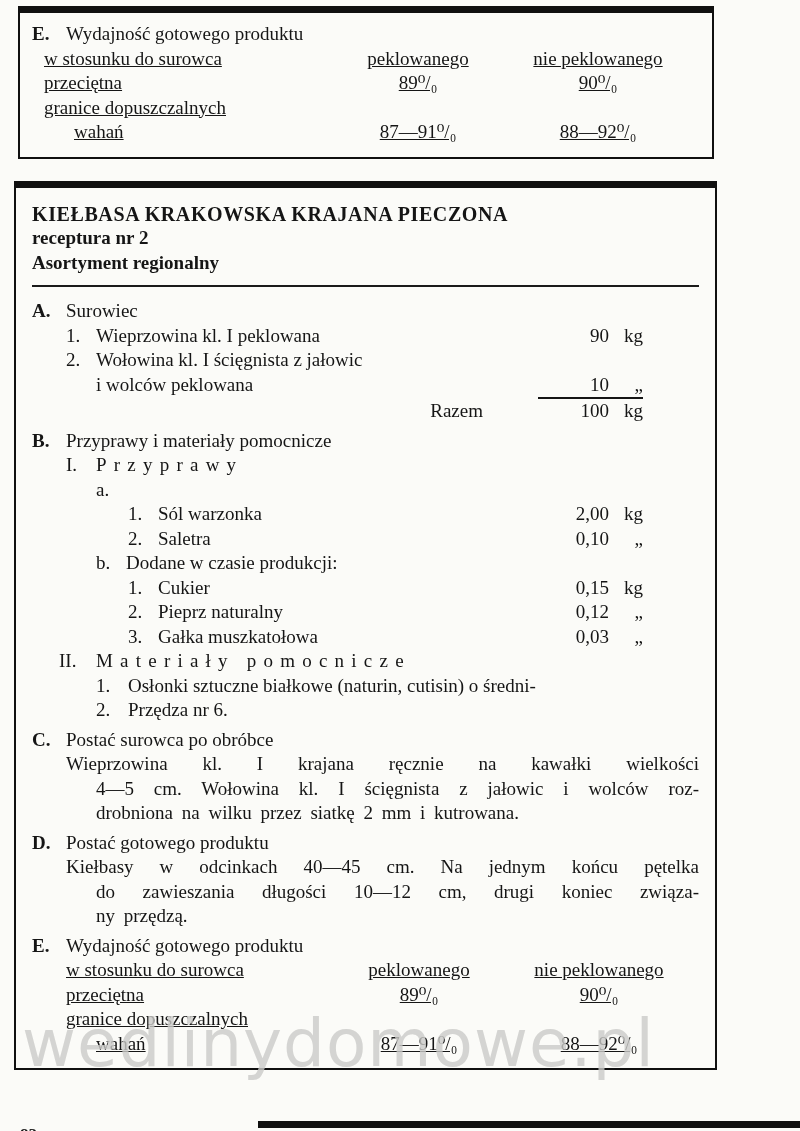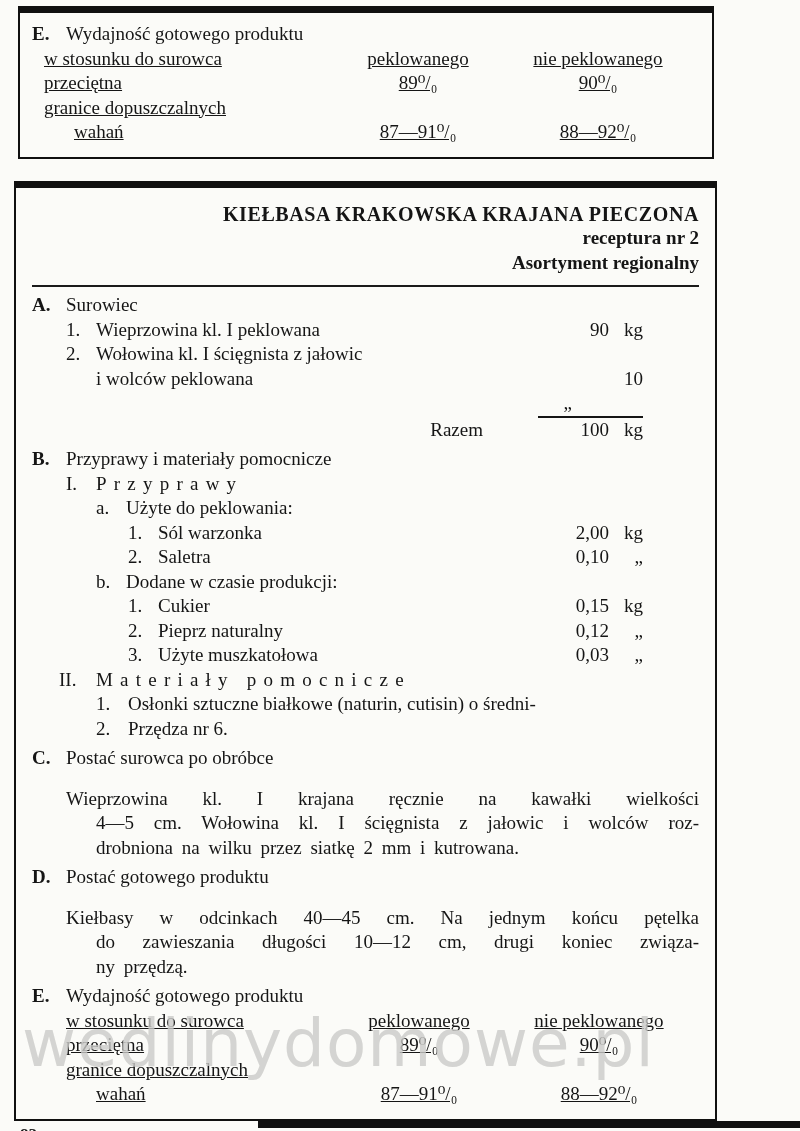--- a/index.html
+++ b/index.html
@@ -17,22 +17,22 @@
   .topbox  { margin:6px 86px 0 18px; padding:9px 14px 12px 12px; }
   .mainbox { margin:22px 83px 0 14px; padding:12px 16px 12px 16px; }
 
   .flexrow { display:flex; }
 
   .sec-letter { width:34px; flex-shrink:0; font-weight:bold; }
   .sec-title  { font-weight:normal; }
   .section { margin-top:5px; }
 
   
-  .title-block { text-align:right; font-weight:bold; padding:2px 0 10px;
-                 border-bottom:2px solid #1a1a1a; margin-bottom:6px; }
+  .title-block { text-align:left; font-weight:bold; padding:2px 0 10px;
+                 border-bottom:2px solid #1a1a1a; margin-bottom:12px; }
   .title-main { font-size:20px; letter-spacing:0.6px; }
 
   
   .yrow { display:flex;text-decoration:underline; }
   .topbox .yrow { padding-left:12px; }
   .mainbox .yrow { padding-left:34px; }
   .ylabel { flex:1; }
   .yindent { padding-left:30px; }
   .ycol1 { width:160px; text-align:center; flex-shrink:0; }
   .ycol2 { width:200px; text-align:center; flex-shrink:0; }
@@ -48,24 +48,24 @@
   .sub2 { padding-left:27px;align-items:center; }           
   .sub2item { display:flex; padding-left:64px; }
   .sub2item .no { width:32px; flex-shrink:0; }
   .wrapline { padding-left:96px; }
   .spaced { letter-spacing:0.38em; }
   .subno { width:30px; flex-shrink:0; }
 
   .val { display:flex; width:105px; flex-shrink:0; margin-right:56px; }
   .val-num { flex:1; text-align:right; }
   .val-unit { width:34px; text-align:right; padding-left:9px; }
-  .sumline .val { border-bottom:2px solid #151515;flex-direction:column; }
+  .sumline .val { border-bottom:2px solid #151515; }
   .razem-label { flex:1; text-align:right; padding-right:55px; }
 
-  .para { padding-left:34px; word-spacing:4px;margin-top:16px; }
+  .para { padding-left:34px; word-spacing:4px; }
   .para2 { padding-left:64px; word-spacing:4px; }
   .jline { text-align:justify; text-align-last:justify; }
 
   .watermark {
     position:absolute; left:22px; top:1032px; z-index:5;
     font-family:"DejaVu Sans","Liberation Sans",sans-serif;
     font-size:66px; letter-spacing:1px; white-space:nowrap;
     color:rgba(202,202,200,0.8); pointer-events:none;
   }
   .page-num { position:absolute; left:20px; top:1123px; font-weight:bold; font-size:17px; }
@@ -146,21 +146,20 @@
       <div class="flexrow">
         <span class="sec-letter">B.</span>
         <span class="sec-title">Przyprawy i materiały pomocnicze</span>
       </div>
       <div class="flexrow sub1">
         <span class="subno">I.</span>
         <span class="spaced">Przyprawy</span>
       </div>
       <div class="flexrow g1">
         <span class="subno">a.</span>
-        <span>Użyte do peklowania:</span>
       </div>
       <div class="item g2">
         <span class="no">1.</span>
         <span class="lbl">Sól warzonka</span>
         <span class="val">
           <span class="val-num">2,00</span>
           <span class="val-unit">kg</span>
         </span>
       </div>
       <div class="item g2">
@@ -186,21 +185,21 @@
       <div class="item g2">
         <span class="no">2.</span>
         <span class="lbl">Pieprz naturalny</span>
         <span class="val">
           <span class="val-num">0,12</span>
           <span class="val-unit">„</span>
         </span>
       </div>
       <div class="item g2">
         <span class="no">3.</span>
-        <span class="lbl">Użyte muszkatołowa</span>
+        <span class="lbl">Gałka muszkatołowa</span>
         <span class="val">
           <span class="val-num">0,03</span>
           <span class="val-unit">„</span>
         </span>
       </div>
       <div class="flexrow sub2">
         <span class="subno" style="width:37px">II.</span>
         <span class="spaced">Materiały pomocnicze</span>
       </div>
       <div class="sub2item">

